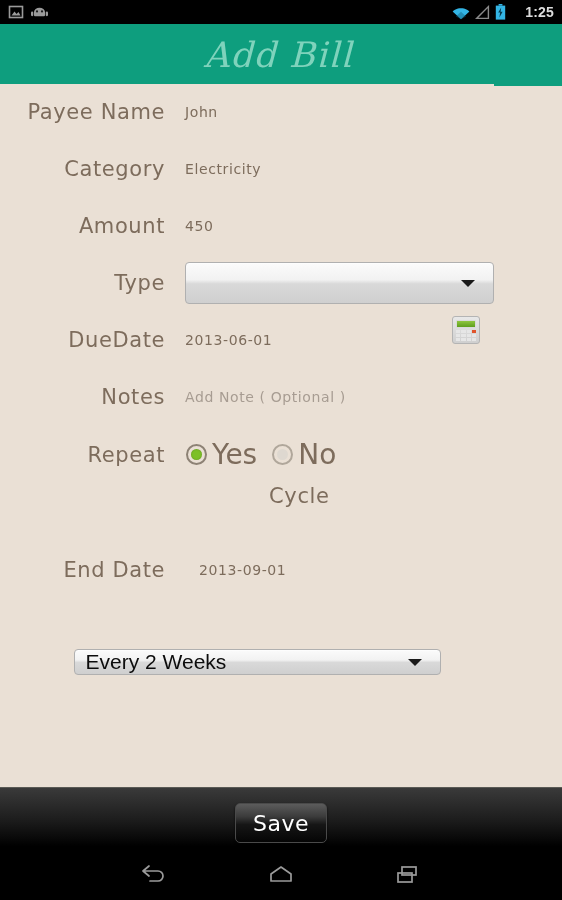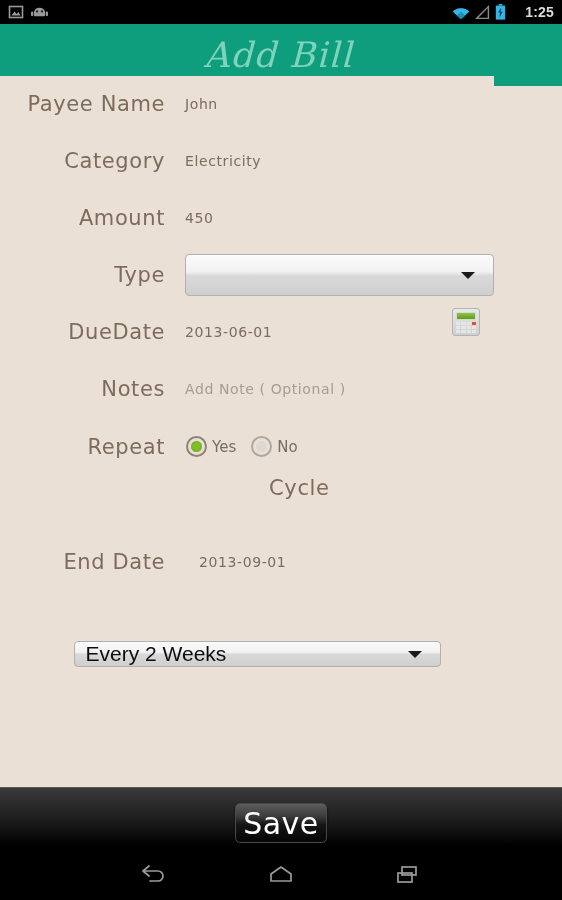--- a/index.html
+++ b/index.html
@@ -46,21 +46,21 @@
     font-family:"DejaVu Serif", serif;
     font-style:italic;
     font-size:35px;
     font-weight:normal;
     letter-spacing:1px;
     transform:skewX(-4deg);
   }
 
   
   #content {
-    position:absolute; top:76px; left:0;
+    position:absolute; top:84px; left:0;
     width:494px; height:701px;
     background:#EAE0D5;
   }
   .row {
     position:relative;
     display:flex;
     align-items:center;
     height:57px;
   }
   .label {
@@ -146,21 +146,21 @@
     display:flex; align-items:center; justify-content:center;
   }
   .dot i { width:11px; height:11px; border-radius:50%; display:block; }
   .dot.on i { background:#7CC026; box-shadow:0 0 2px rgba(0,0,0,.25) inset; }
   .dot.off { border-color:#b0a79b; }
   .dot.off i { background:#ded8d0; }
   .radio span {
     margin-left:5px;
     color:#7D6C5C;
     font-family:"DejaVu Sans", sans-serif;
-    font-size:15px;
+    font-size:28px;
   }
 
   
   #bottombar {
     position:absolute; top:787px; left:0;
     width:562px; height:113px;
     background:linear-gradient(to bottom,#3a3a3a 0%,#1d1d1d 28%,#000 52%,#000 100%);
     border-top:1px solid #5a5a55;
   }
   #save-btn {
@@ -170,21 +170,21 @@
     width:92px; height:40px;
     border-radius:5px;
     border:1px solid #4a4a4a;
     background:linear-gradient(to bottom,#5c5c5c 0%,#3a3a3a 34%,#161616 54%,#050505 100%);
     box-shadow:0 1px 2px rgba(0,0,0,.8);
     display:flex; align-items:center; justify-content:center;
   }
   #save-btn span {
     color:#fff;
     font-family:"DejaVu Sans", sans-serif;
-    font-size:30px;
+    font-size:22px;
     letter-spacing:.5px;
   }
   #navbar {
     position:absolute; top:60px; left:0;
     width:562px; height:53px;
     display:flex; align-items:center; justify-content:space-around;
     padding:0 90px;
   }
   .navbtn { width:52px; height:40px; display:flex; align-items:center; justify-content:center; }
 </style>

